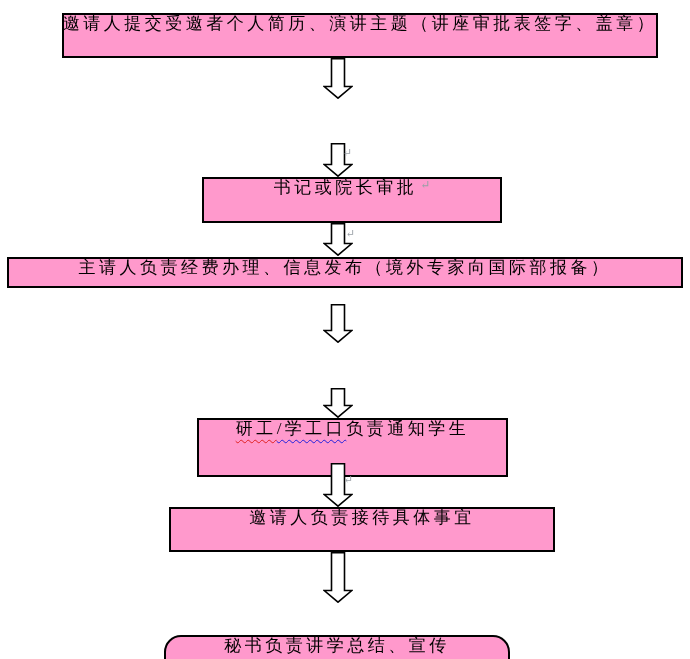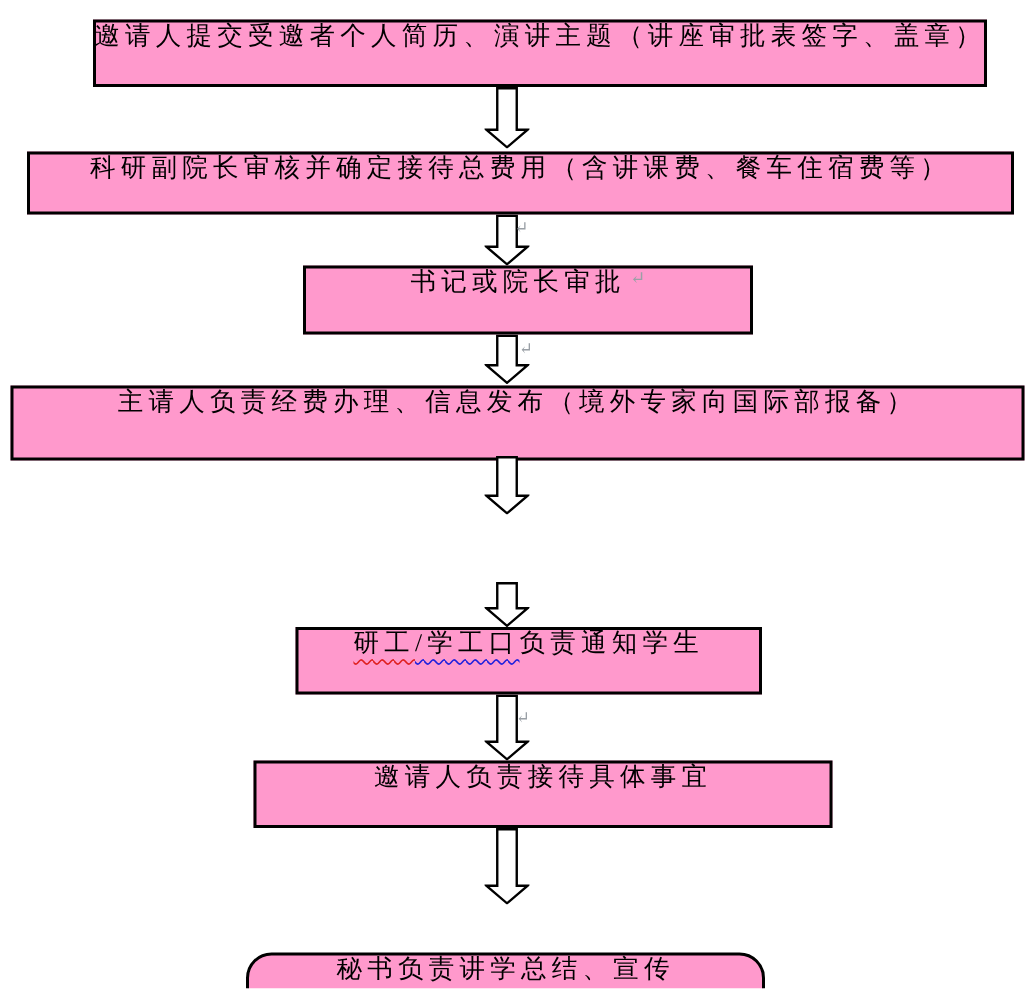--- a/index.html
+++ b/index.html
@@ -10,23 +10,23 @@
   .box{
     position:absolute;box-sizing:border-box;
     background:#ff99cc;border:2px solid #000000;
     display:flex;justify-content:center;
     font-size:17px;letter-spacing:3.5px;color:#000000;white-space:nowrap;
     line-height:1;
   }
   .b1{left:62px;top:13px;width:596px;height:45px;}
   .b2{left:18px;top:101px;width:658px;height:42px;}
   .b3{left:202px;top:177px;width:300px;height:46px;}
-  .b4{left:7px;top:257px;width:676px;height:50px;}
+  .b4{left:7px;top:257px;width:676px;height:31px;}
   .b5{left:169px;top:343px;width:429px;height:45px;}
-  .b6{left:197px;top:418px;width:311px;height:45px;}
+  .b6{left:197px;top:418px;width:311px;height:59px;}
   .b7{left:169px;top:507px;width:386px;height:45px;}
   .b8{left:164px;top:635px;width:346px;height:47px;border-radius:17px;}
   .arrow{position:absolute;left:323px;width:30px;}
   .a1{top:58px;}  .a2{top:143px;} .a3{top:223px;} .a4{top:304px;}
   .a5{top:388px;} .a6{top:463px;} .a7{top:552px;}
   .seg{display:inline;}
   .red-wavy{
     text-decoration-line:underline;text-decoration-style:wavy;
     text-decoration-color:#e02020;text-decoration-thickness:1px;
     text-underline-offset:5px;text-decoration-skip-ink:none;
@@ -44,23 +44,20 @@
 </style>
 </head>
 <body>
 
 <div class="canvas">
 
   <div class="box b1">
     <span>邀请人提交受邀者个人简历、演讲主题（讲座审批表签字、盖章）</span>
   </div>
 
-  <div class="box b2">
-    <span>科研副院长审核并确定接待总费用（含讲课费、餐车住宿费等）</span>
-  </div>
 
   <div class="box b3">
     <span>书记或院长审批</span>
       <span class="pmark">↵</span>
   </div>
 
   <div class="box b4">
     <span>主请人负责经费办理、信息发布（境外专家向国际部报备）</span>
   </div>
 

